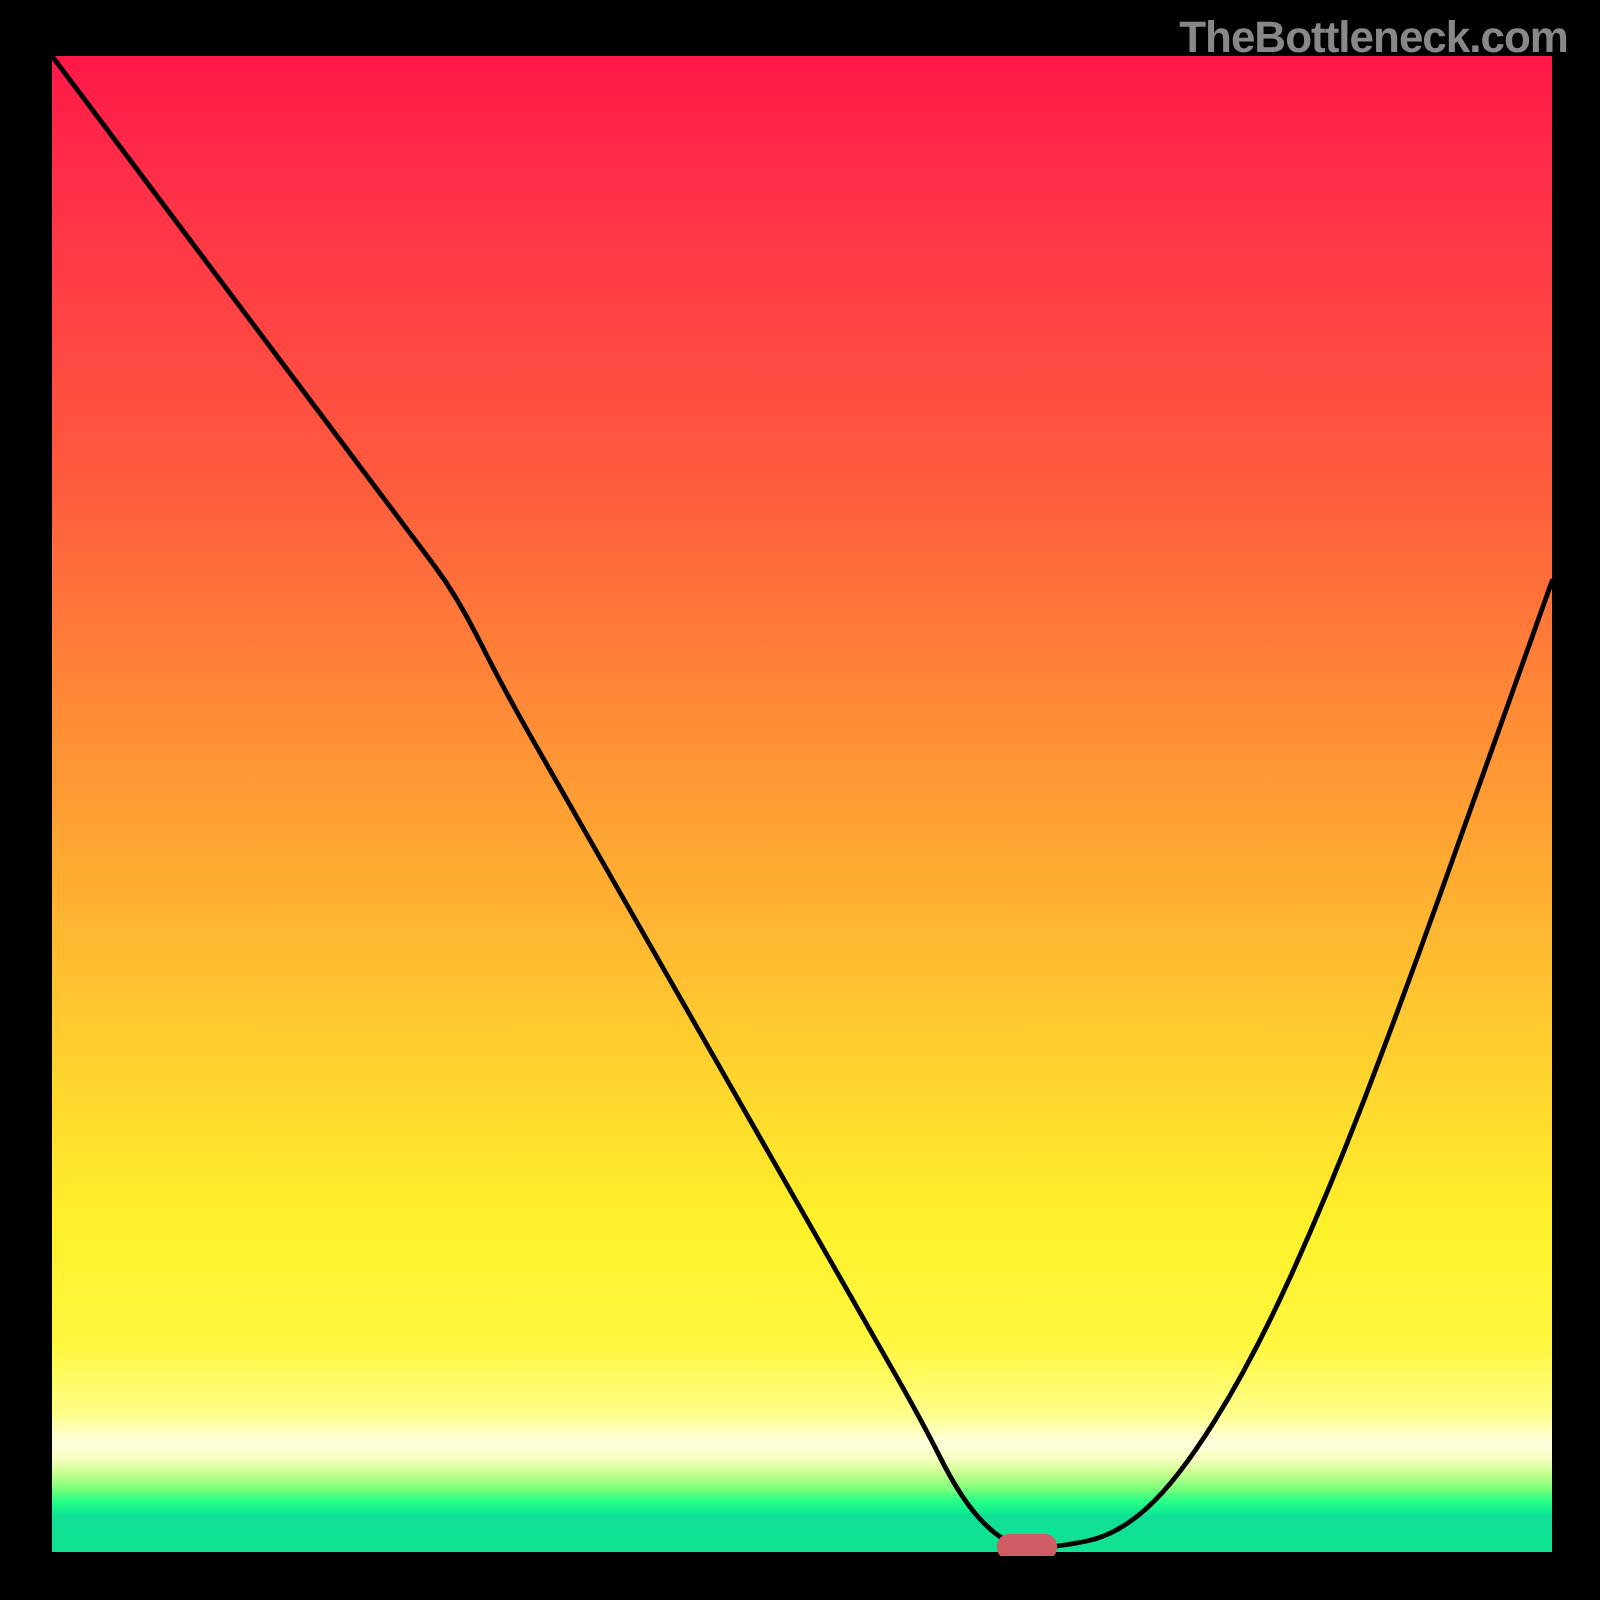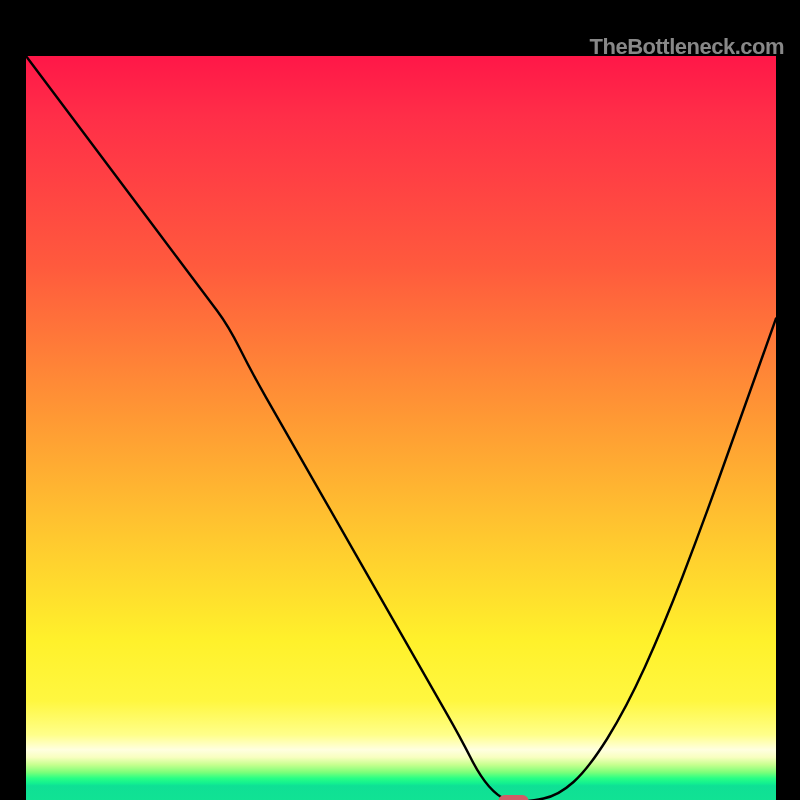--- a/index.html
+++ b/index.html
@@ -8,21 +8,20 @@
     width: 800px;
     height: 800px;
     background: #000;
     font-family: Arial, Helvetica, sans-serif;
     overflow: hidden;
   }
   .canvas {
     position: relative;
     width: 800px;
     height: 648px;
-    margin-top: 28px;
   }
   .watermark {
     position: absolute;
     top: 6px;
     right: 16px;
     font-size: 22px;
     font-weight: 600;
     color: #888;
     letter-spacing: -0.5px;
     z-index: 10;

